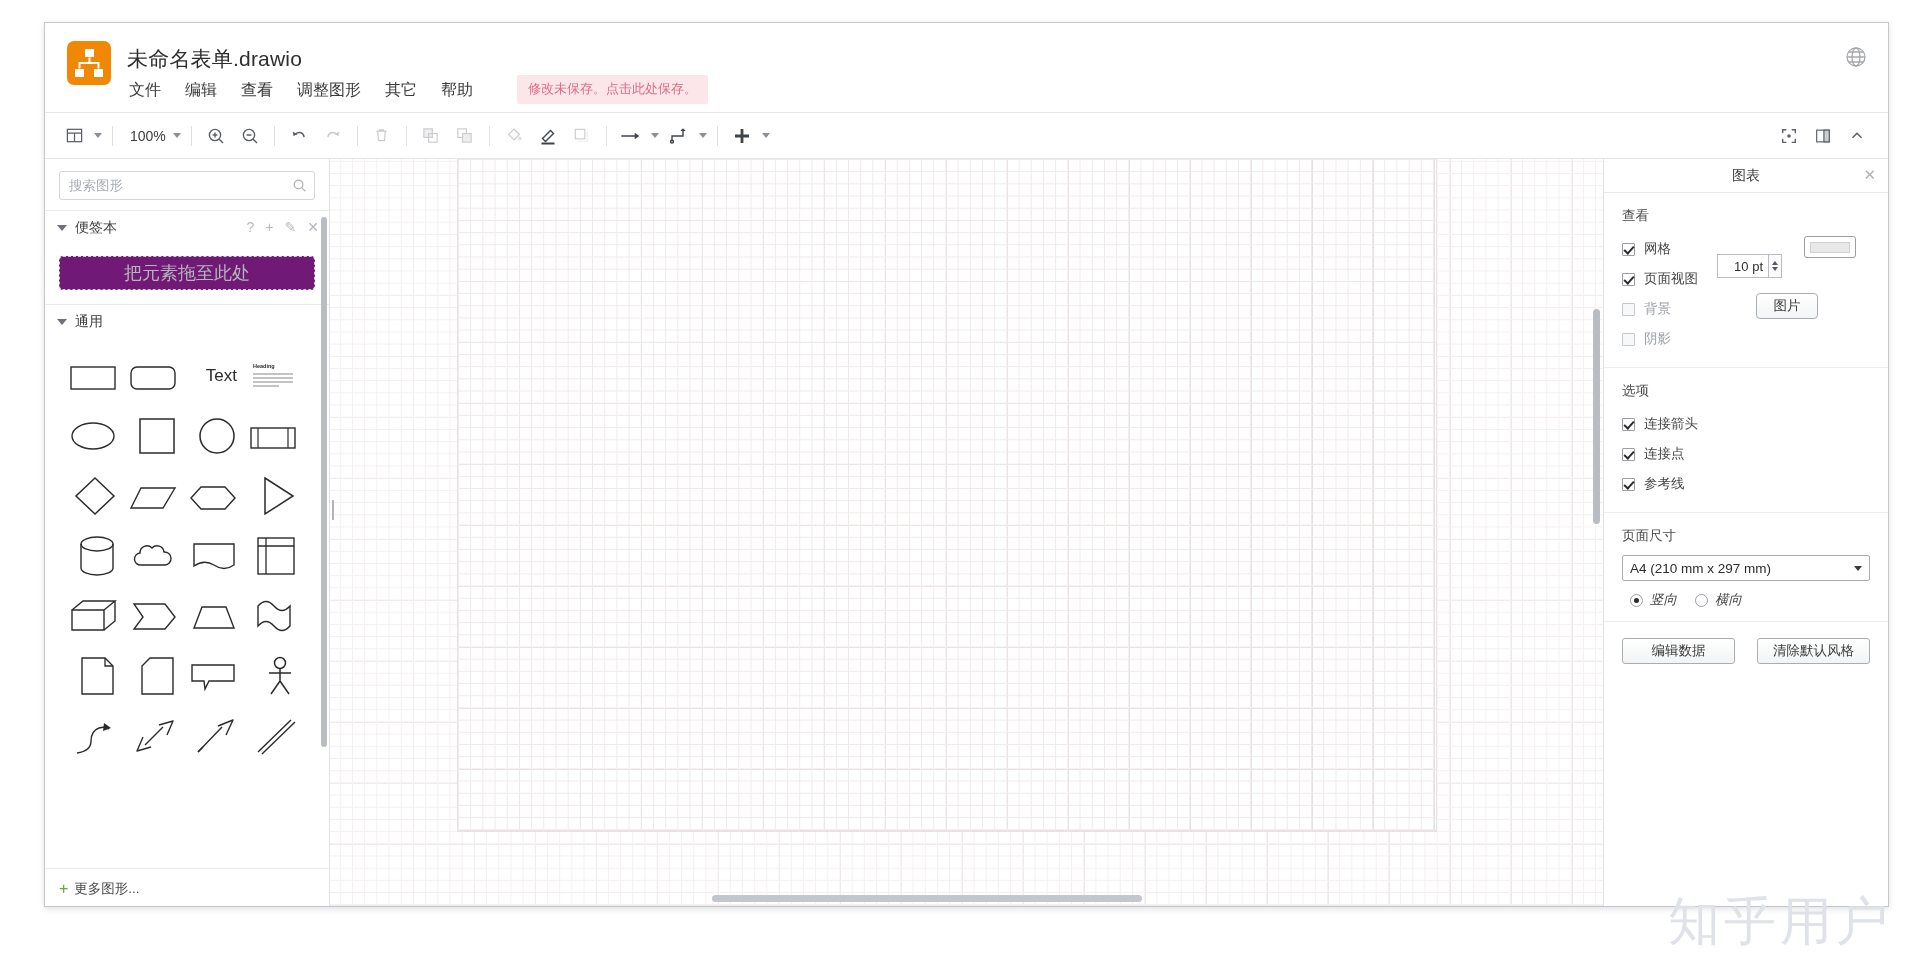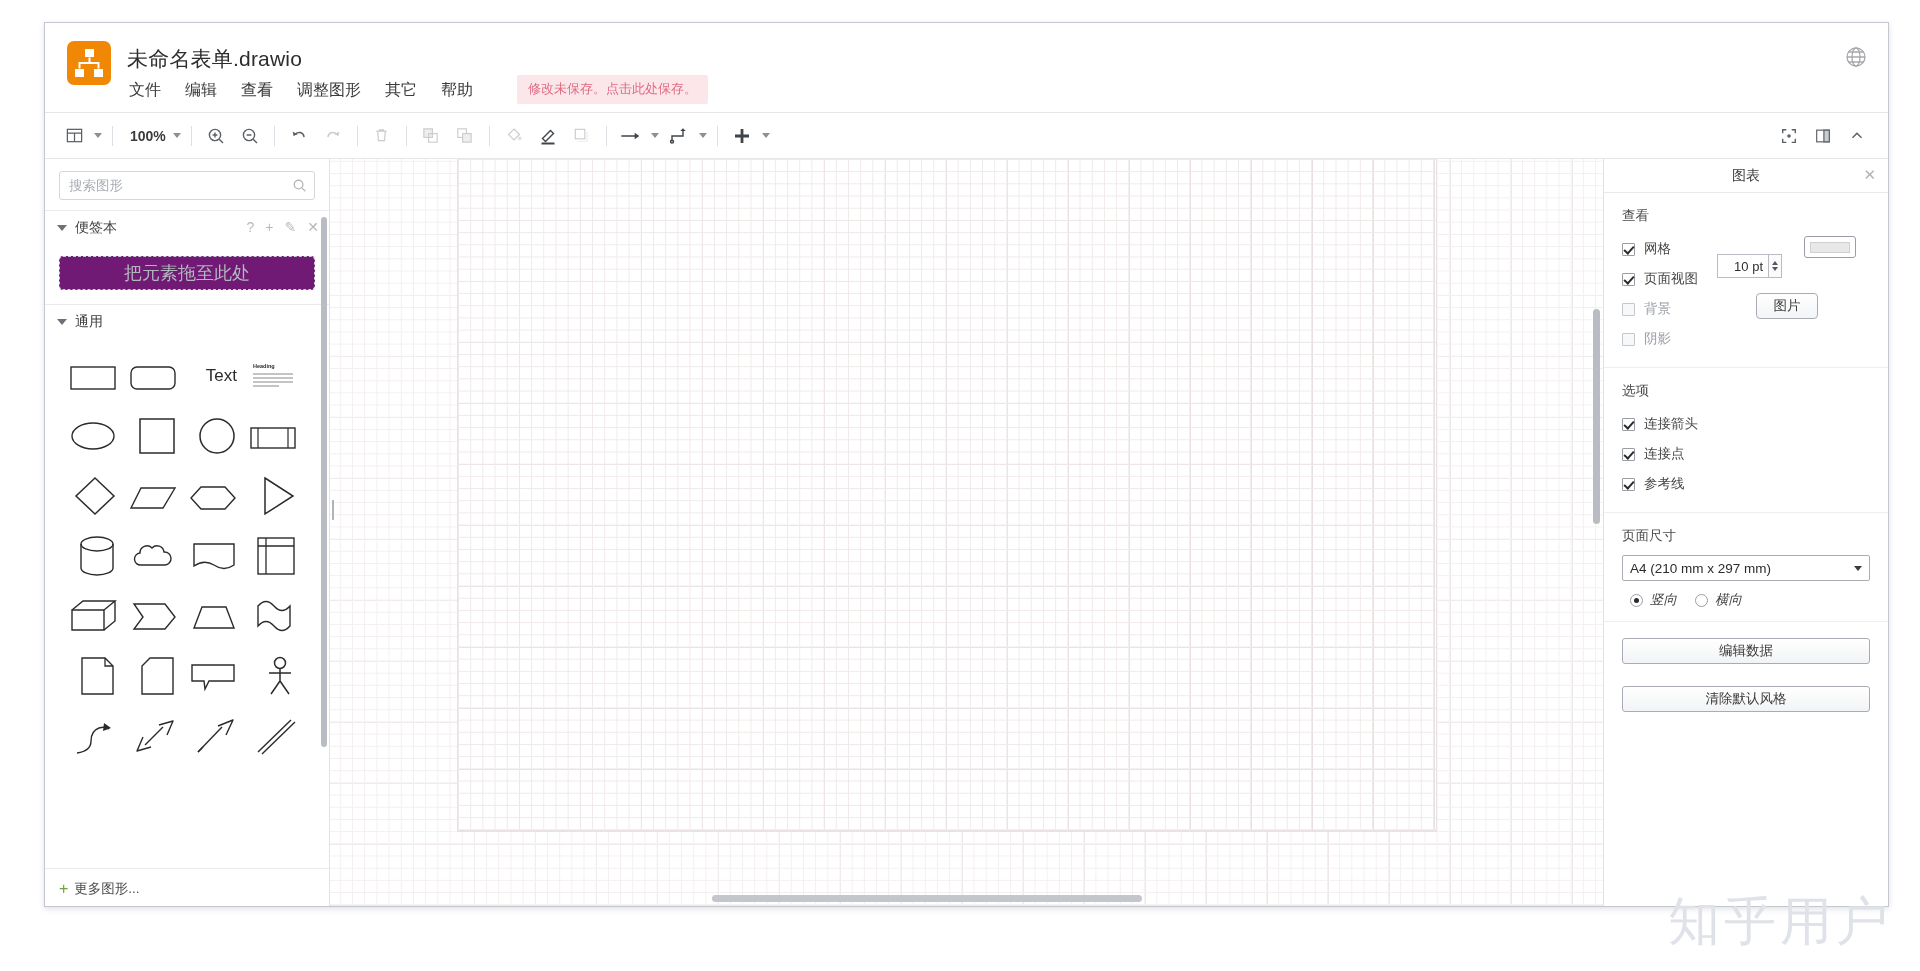--- a/index.html
+++ b/index.html
@@ -80,21 +80,21 @@
     width: 14px; height: 30px; display:flex; align-items:center; justify-content:center;
     cursor: pointer;
   }
   .caret-dn {
     width: 0; height: 0;
     border-left: 4px solid transparent; border-right: 4px solid transparent;
     border-top: 5px solid #8a8f98;
   }
   .zoom-label {
     font-size: 14px; color: #3d3d3d; padding: 0 4px 0 10px; cursor: pointer;
-    min-width: 46px; text-align: center; font-weight: bold;
+    min-width: 46px; text-align: center;
   }
   .tb-right {
     position: absolute; right: 14px; top: 0; height: 46px;
     display: flex; align-items: center;
   }
 
   
   .body-area {
     position: relative;
     height: 749px;
@@ -323,21 +323,21 @@
   .rd {
     width: 13px; height: 13px; border-radius: 50%;
     border: 1px solid #9a9ea4; background: #fff; margin-right: 7px;
     display: inline-block; position: relative; cursor: pointer; flex: none;
   }
   .rd.on::after {
     content: ""; position: absolute; left: 3px; top: 3px;
     width: 5px; height: 5px; border-radius: 50%; background: #2b2b2b;
   }
   .radio-item { display: flex; align-items: center; font-size: 13.5px; color: #454545; cursor: pointer; font-style: italic; }
-  .btn-stack { padding: 16px 18px; display: flex; flex-direction: column; gap: 22px; }
+  .btn-stack { padding: 16px 18px; display: flex; flex-direction: row; gap: 22px; }
   .wide-btn {
     height: 26px; width: 100%;
     border: 1px solid #a9adb3; border-radius: 3px;
     background: linear-gradient(#ffffff,#f2f3f4);
     font-size: 13.5px; color: #3a3a3a;
     display: flex; align-items: center; justify-content: center; cursor: pointer;
   }
 
   
   .watermark {

